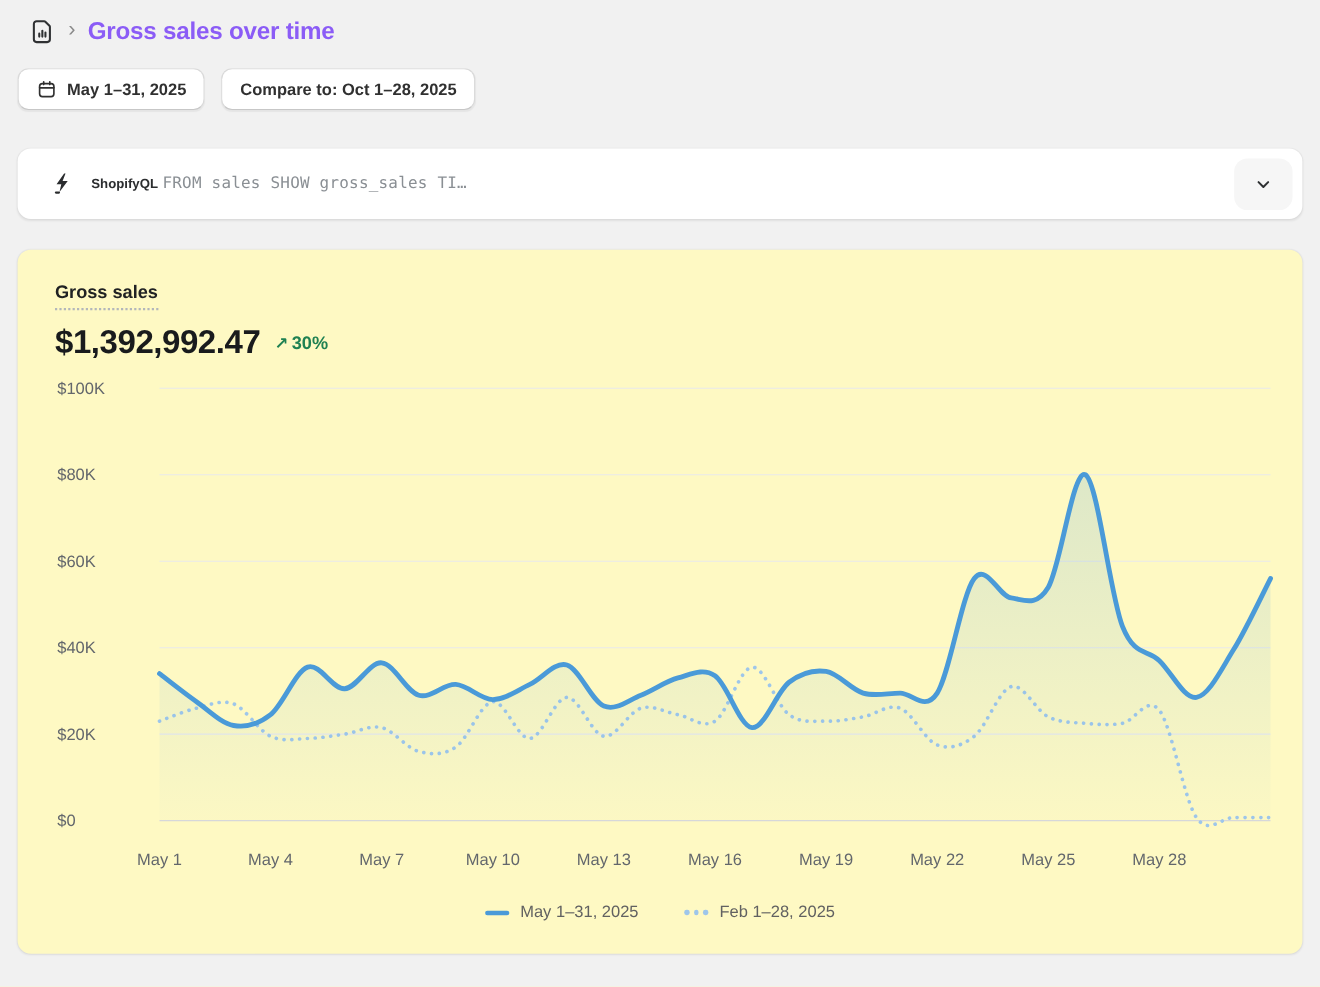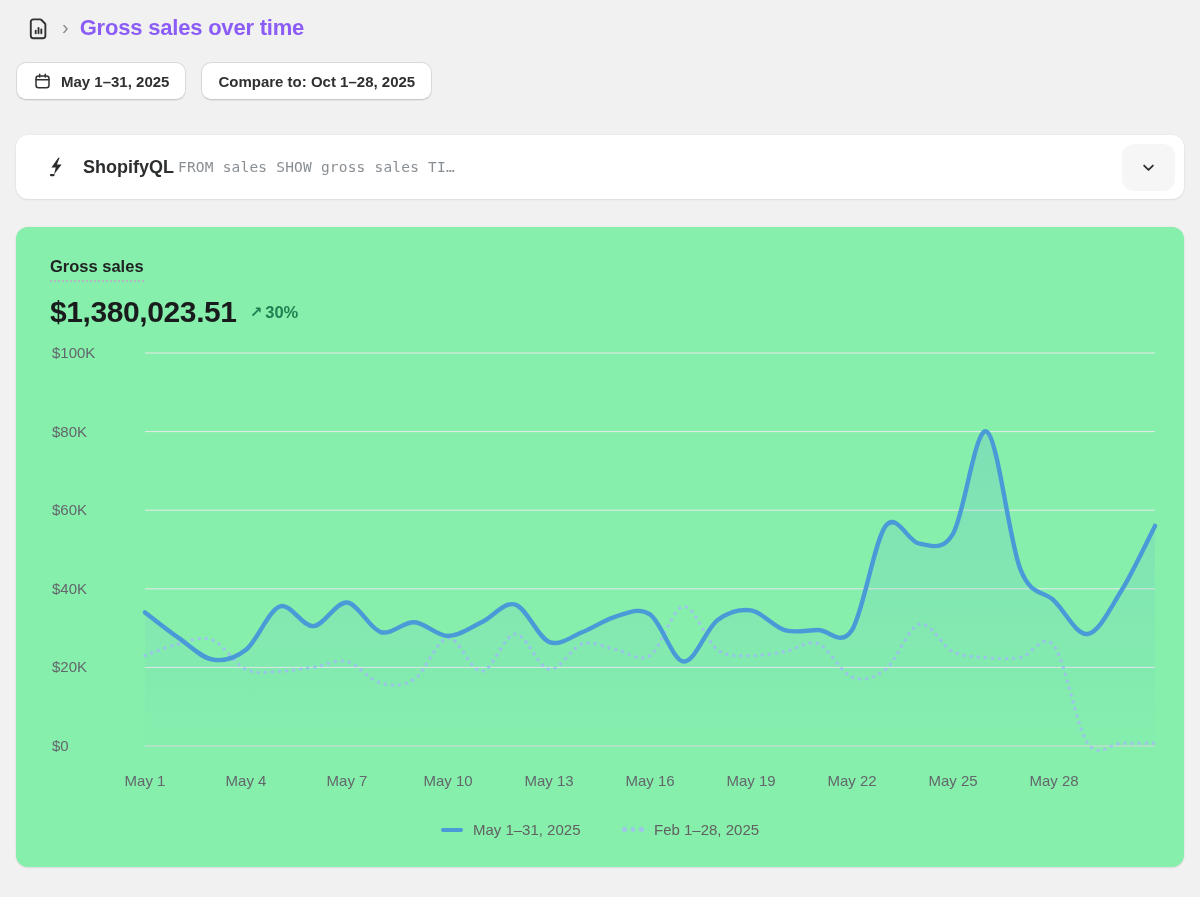--- a/index.html
+++ b/index.html
@@ -27,35 +27,35 @@
   .btn .ic { display: flex; align-items: center; color: #303030; }
 
   
   .query-card {
     margin: 35px 16px 0; background: #fff; border-radius: 12px; height: 64px;
     display: flex; align-items: center; padding: 0 9px 0 30px;
     box-shadow: 0 1px 2px rgba(26,26,26,.08), 0 0 0 1px rgba(0,0,0,.02);
     cursor: pointer;
   }
   .ql-bolt { display: flex; align-items: center; }
-  .ql-label { margin-left: 15px; font-size: 18px; font-weight: 700; color: #2b2d2f; }
+  .ql-label { margin-left: 15px; font-size: 12px; font-weight: 700; color: #2b2d2f; }
   .ql-query {
     margin-left: 4px; font-family: "DejaVu Sans Mono", "Liberation Mono", monospace;
     font-size: 14.5px; color: #8a8f94; letter-spacing: 0.2px;
     white-space: nowrap; overflow: hidden;
   }
   .ql-expand {
     margin-left: auto; width: 53px; height: 47px; border-radius: 12px;
     background: #f6f6f6; border: none; display: flex; align-items: center;
     justify-content: center; cursor: pointer;
   }
 
   
   .main-card {
-    margin: 28px 16px 0; background: #86efac; border-radius: 12px;
+    margin: 28px 16px 0; background: #fef9c3; border-radius: 12px;
     padding: 30px 0 20px; min-height: 640px;
     box-shadow: 0 1px 2px rgba(26,26,26,.08), 0 0 0 1px rgba(0,0,0,.02);
   }
   .metric-head { padding-left: 34px; }
   .metric-title {
     display: inline-block; font-size: 16.5px; font-weight: 700; color: #202223;
     border-bottom: 2px dotted #b3b7bb; padding-bottom: 4px; cursor: default;
   }
   .metric-row { margin-top: 13px; display: flex; align-items: center; gap: 13px; }
   .metric-value { font-size: 30px; font-weight: 700; color: #191b1d; letter-spacing: -0.4px; }
@@ -118,21 +118,21 @@
         <path d="M7 9.8l5 5 5-5"></path>
       </svg>
     </span>
   </button>
 </div>
 
 <div class="main-card">
   <div class="metric-head">
     <span class="metric-title">Gross sales</span>
     <div class="metric-row">
-      <span class="metric-value">$1,380,023.51</span>
+      <span class="metric-value">$1,392,992.47</span>
       <span class="metric-delta">
         <span class="arrow">↗</span>
         <span>30%</span>
       </span>
     </div>
   </div>
 
   <svg class="chart" viewBox="0 0 1168 478">
       <defs>
         <linearGradient id="fillGrad" x1="0" y1="0" x2="0" y2="1">

